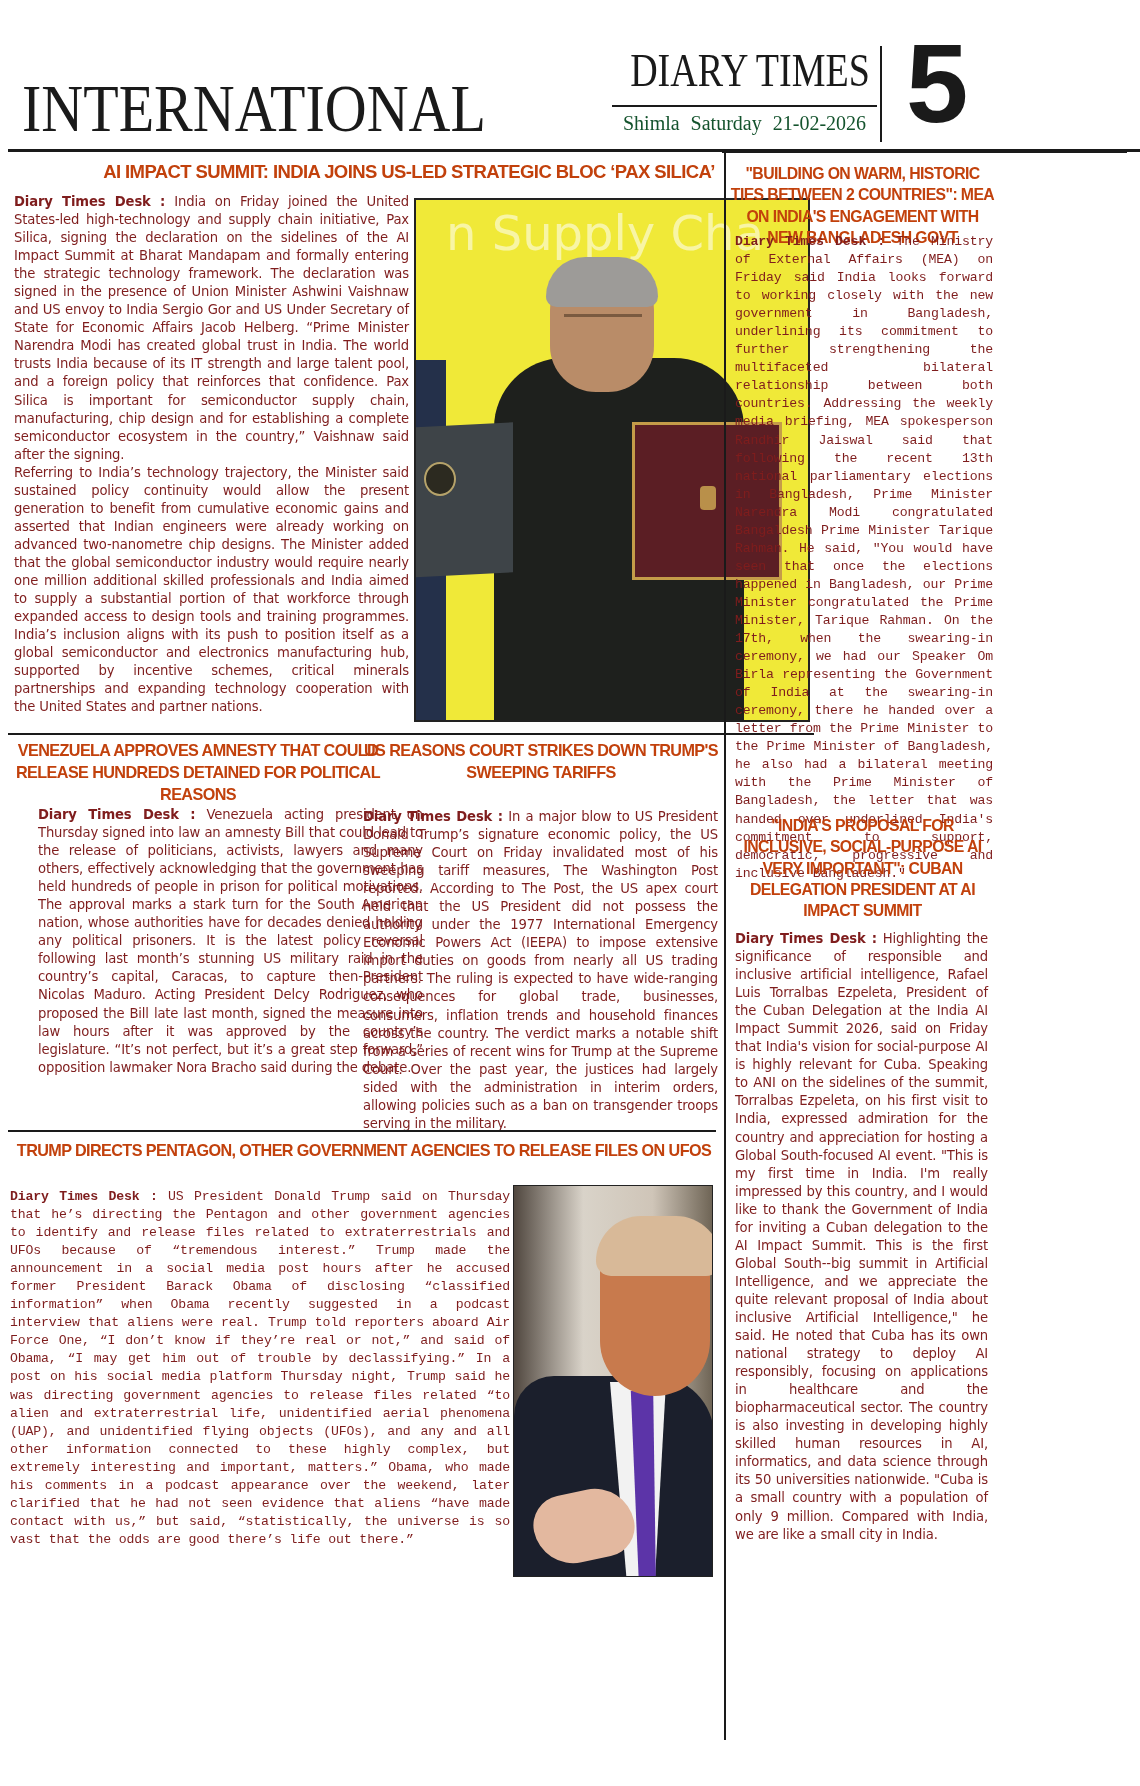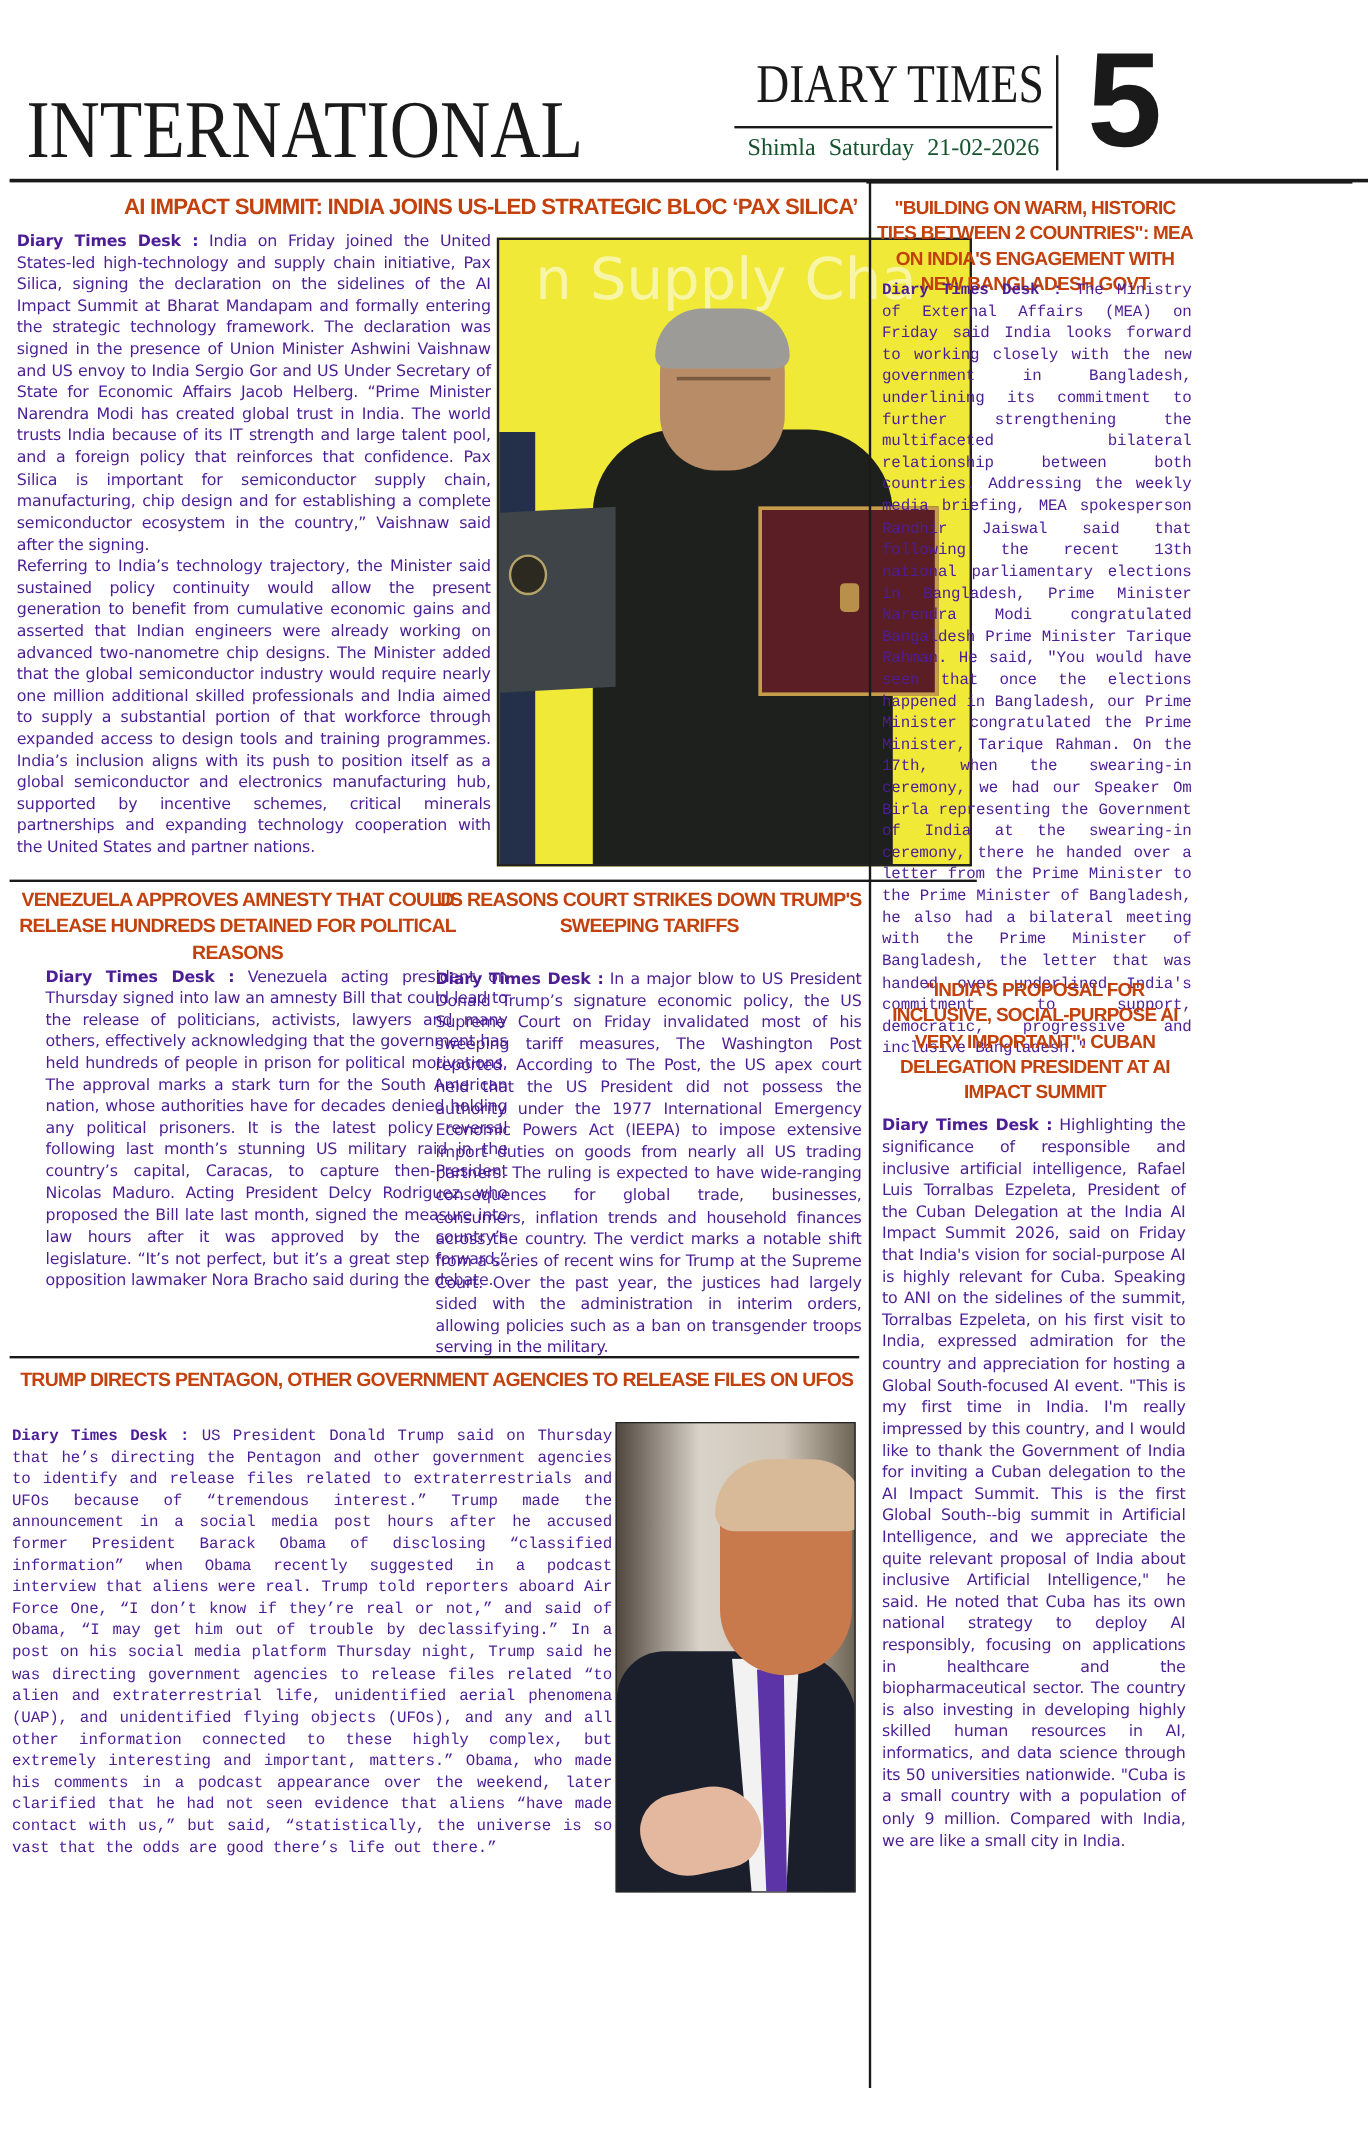--- a/index.html
+++ b/index.html
@@ -9,21 +9,21 @@
   
   .section-title { position: absolute; left: 22px; top: 68px; font-family: "Liberation Serif", "DejaVu Serif", serif; font-size: 58px; letter-spacing: 0px; color: #1a1a1a; transform: scaleY(1.18); transform-origin: left top; font-weight: normal; }
   .paper-name { position: absolute; left: 630px; top: 44px; width: 240px; text-align: center; font-family: "Liberation Serif", "DejaVu Serif", serif; font-size: 38px; color: #1a1a1a; transform: scaleY(1.2); transform-origin: center top; }
   .paper-rule { position: absolute; left: 612px; top: 105px; width: 265px; height: 2px; background: #1a1a1a; }
   .dateline { position: absolute; left: 612px; top: 112px; width: 265px; text-align: center; font-family: "Liberation Serif", "DejaVu Serif", serif; font-size: 20px; color: #14532d; word-spacing: 6px; }
   .v-sep { position: absolute; left: 880px; top: 46px; width: 2px; height: 96px; background: #1a1a1a; }
   .page-number { position: absolute; left: 906px; top: 28px; font-family: "Liberation Sans", sans-serif; font-weight: bold; font-size: 112px; line-height: 1; color: #1a1a1a; }
   .top-rule { position: absolute; left: 8px; top: 149px; width: 1132px; height: 3px; background: #1a1a1a; }
 
   .headline { font-family: Liberation Sans, sans-serif; font-weight: bold; color: #c2410c; text-align: center; letter-spacing: -0.6px; line-height: 1.35; }
-  .body-text { font-family: "DejaVu Sans", sans-serif; font-size: 13.2px; line-height: 18.05px; text-align: justify; color: #4c1d95; letter-spacing: -0.15px; }
+  .body-text { font-family: "DejaVu Sans", sans-serif; font-size: 13.2px; line-height: 18.05px; text-align: justify; color: #7f1d1d; letter-spacing: -0.15px; }
   .byline { font-weight: bold; }
 
   
   .a1-head { position: absolute; left: 14px; top: 160px; width: 790px; font-size: 18.5px; }
   .a1-body { position: absolute; left: 14px; top: 193px; width: 395px; }
   .photo1 { position: absolute; left: 414px; top: 198px; width: 396px; height: 524px; border: 2px solid #222; background: #f0e938; overflow: hidden; }
 
   .rule-mid { position: absolute; left: 8px; top: 733px; width: 806px; height: 2px; background: #1a1a1a; }
 
   

